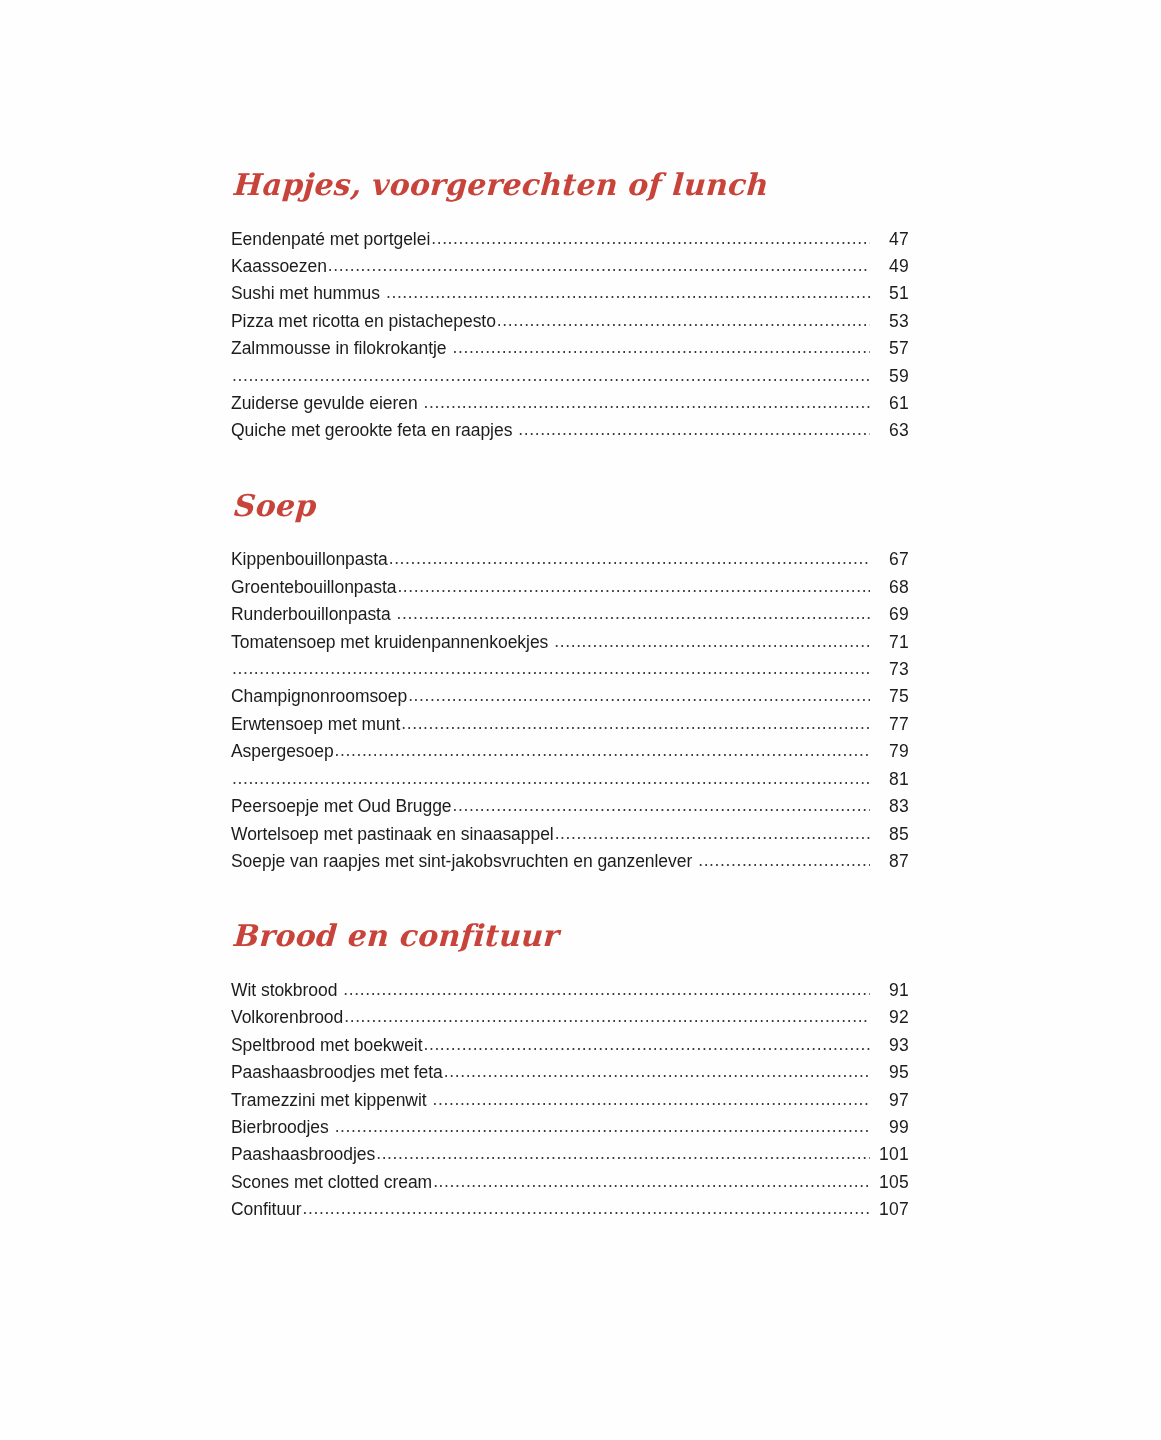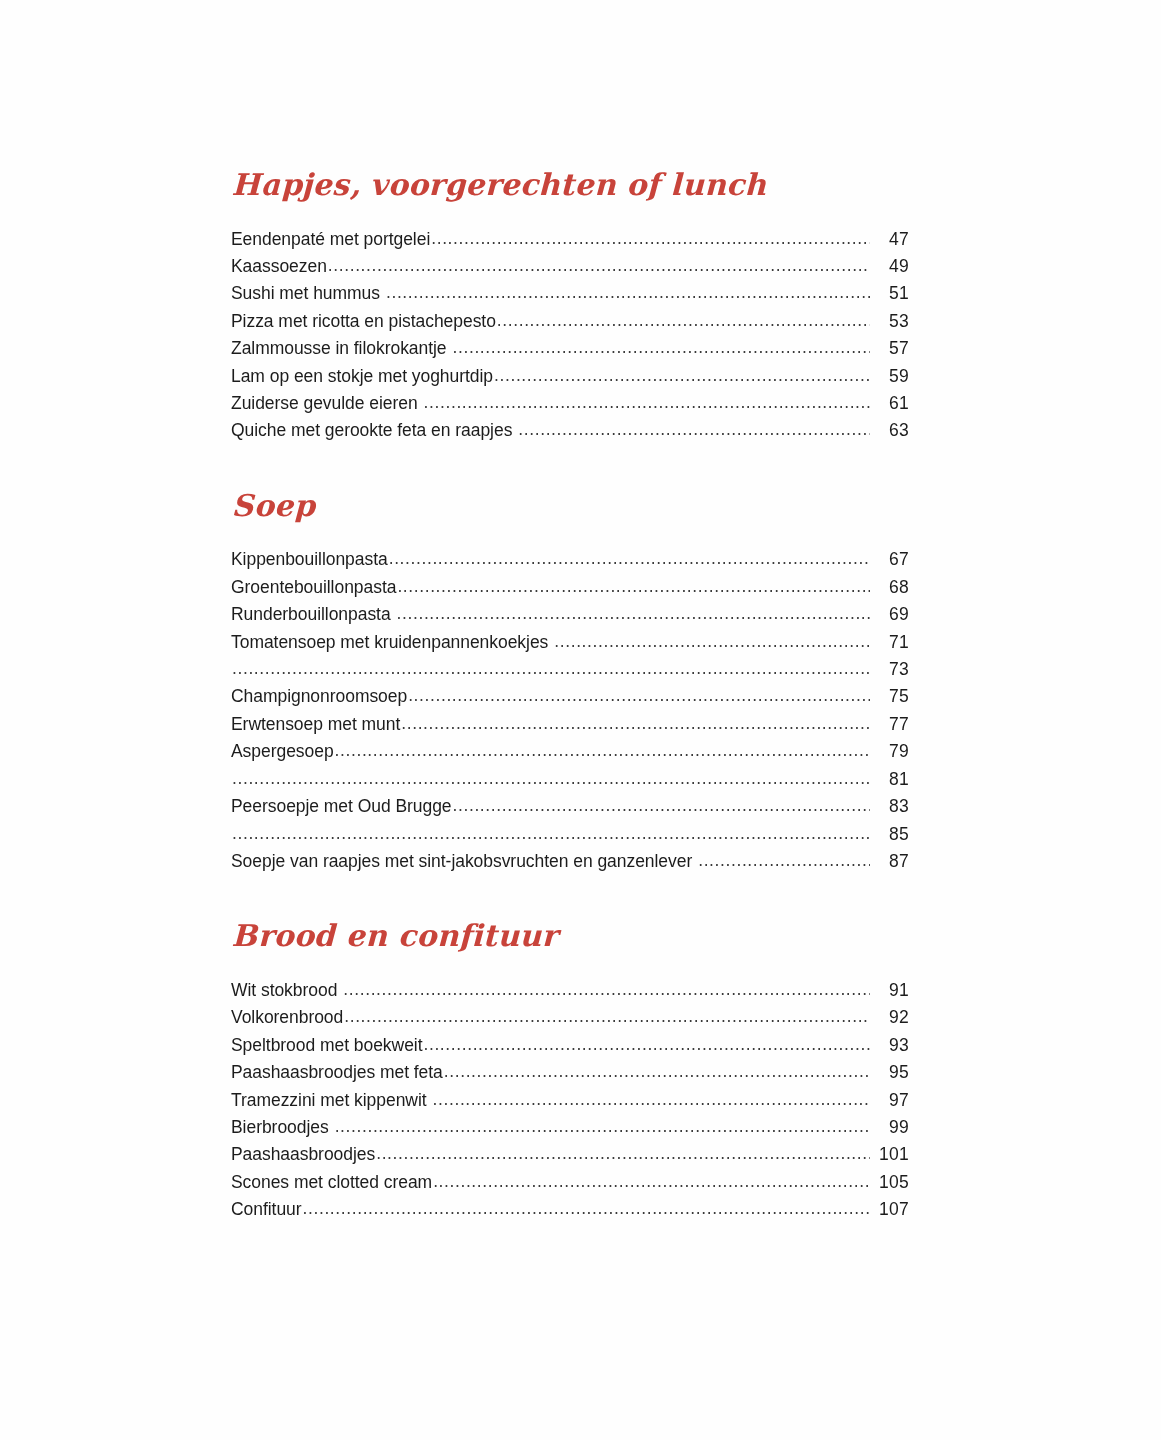--- a/index.html
+++ b/index.html
@@ -125,21 +125,20 @@
             <span class="entry-title">Pizza met ricotta en pistachepesto</span>
             <span class="entry-leader" aria-hidden="true">...........................................................................................................................................</span>
             <span class="entry-page">53</span>
           </li>
           <li class="entry gap">
             <span class="entry-title">Zalmmousse in filokrokantje</span>
             <span class="entry-leader" aria-hidden="true">...........................................................................................................................................</span>
             <span class="entry-page">57</span>
           </li>
           <li class="entry">
-            <span class="entry-title">Lam op een stokje met yoghurtdip</span>
             <span class="entry-leader" aria-hidden="true">...........................................................................................................................................</span>
             <span class="entry-page">59</span>
           </li>
           <li class="entry gap">
             <span class="entry-title">Zuiderse gevulde eieren</span>
             <span class="entry-leader" aria-hidden="true">...........................................................................................................................................</span>
             <span class="entry-page">61</span>
           </li>
           <li class="entry gap">
             <span class="entry-title">Quiche met gerookte feta en raapjes</span>
@@ -193,20 +192,21 @@
           <li class="entry">
             <span class="entry-leader" aria-hidden="true">...........................................................................................................................................</span>
             <span class="entry-page">81</span>
           </li>
           <li class="entry">
             <span class="entry-title">Peersoepje met Oud Brugge</span>
             <span class="entry-leader" aria-hidden="true">...........................................................................................................................................</span>
             <span class="entry-page">83</span>
           </li>
           <li class="entry">
+            <span class="entry-title">Wortelsoep met pastinaak en sinaasappel</span>
             <span class="entry-leader" aria-hidden="true">...........................................................................................................................................</span>
             <span class="entry-page">85</span>
           </li>
           <li class="entry gap">
             <span class="entry-title">Soepje van raapjes met sint-jakobsvruchten en ganzenlever</span>
             <span class="entry-leader" aria-hidden="true">...........................................................................................................................................</span>
             <span class="entry-page">87</span>
           </li>
         </ul>
       </div>

